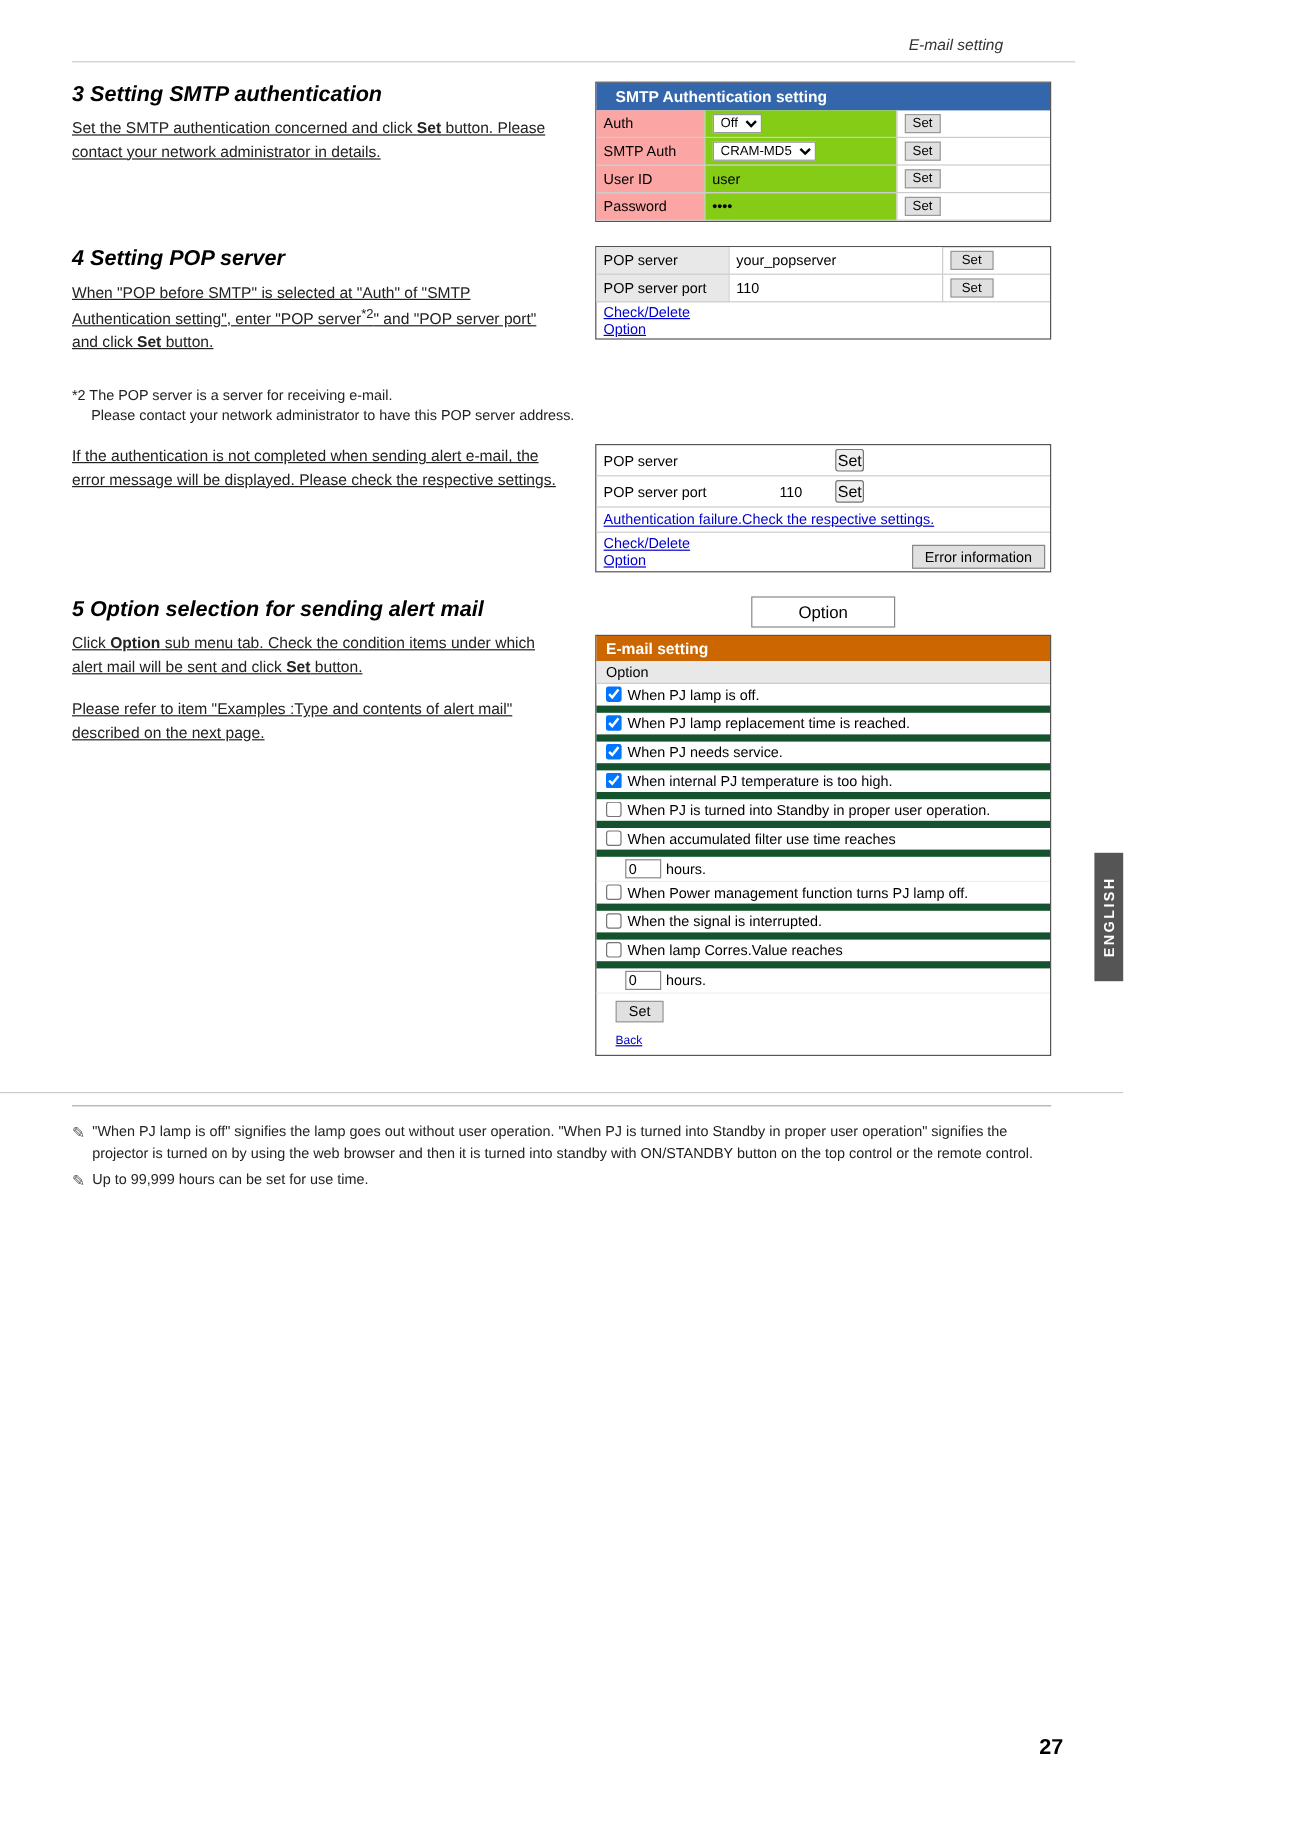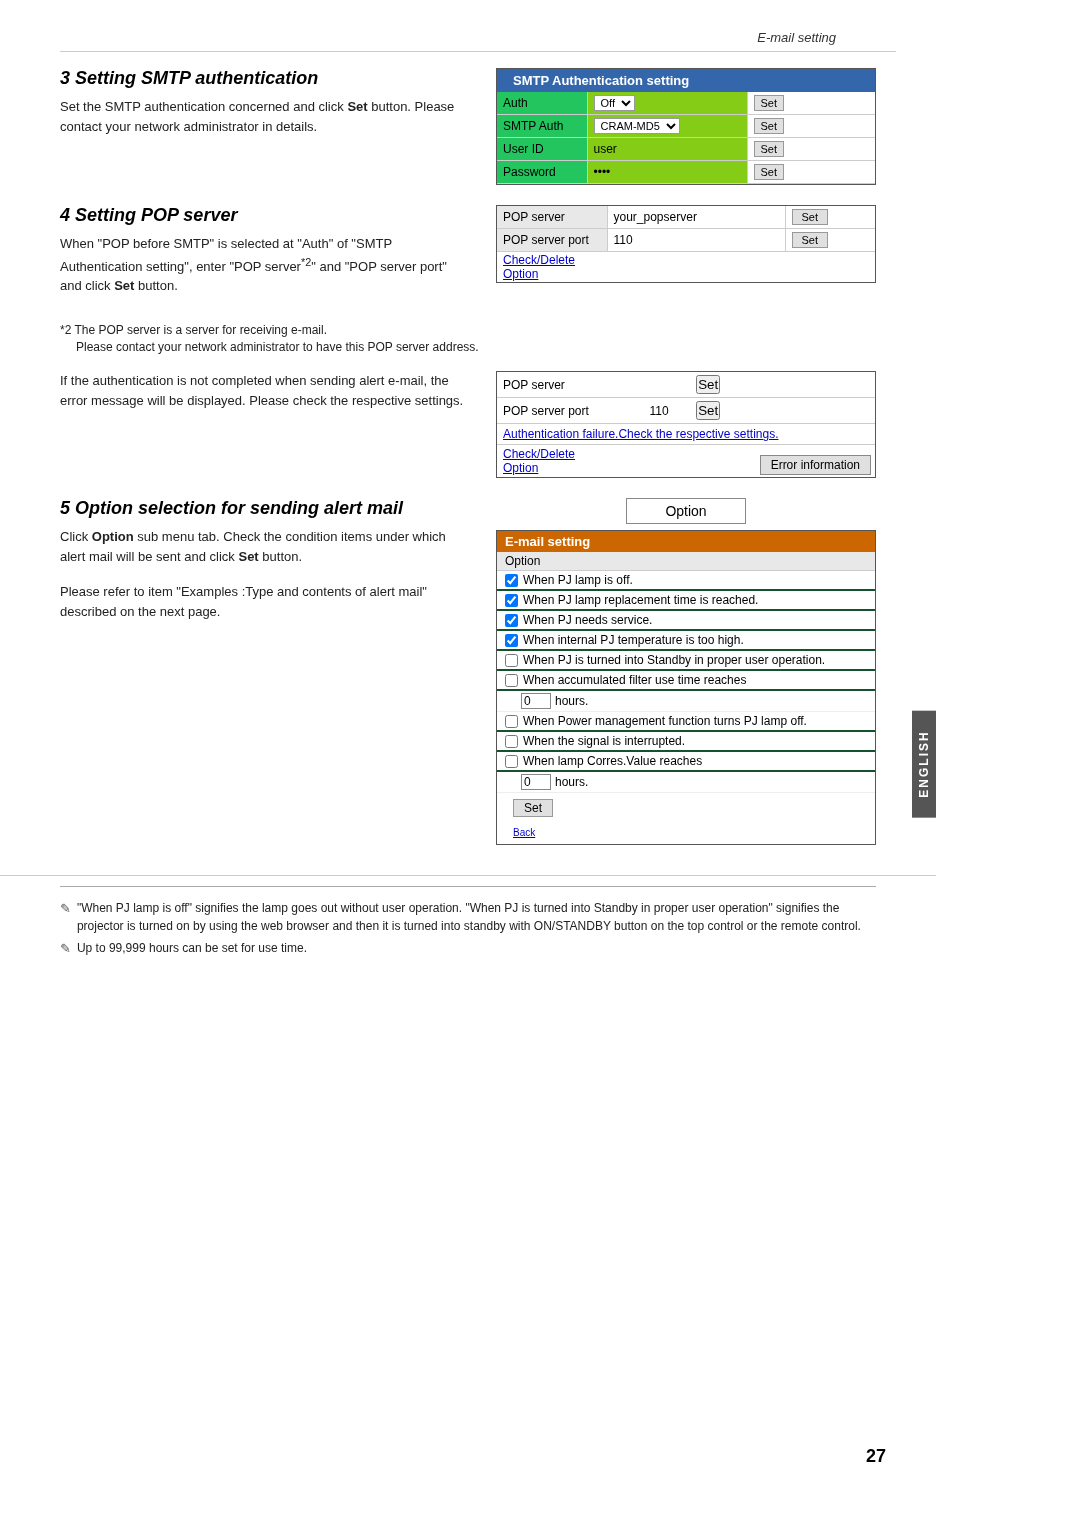--- a/index.html
+++ b/index.html
@@ -48,20 +48,21 @@
       font-style: italic;
       font-weight: bold;
       margin-bottom: 8px;
       color: #000;
     }
 
     .section-body {
       font-size: 13px;
       line-height: 1.5;
       color: #222;
+      text-decoration: underline;
     }
 
     .section-body strong {
       font-weight: bold;
     }
 
     
     .smtp-table {
       border: 1px solid #555;
       width: 100%;
@@ -81,21 +82,21 @@
       border-collapse: collapse;
     }
 
     .smtp-table td {
       padding: 3px 6px;
       border-bottom: 1px solid #ccc;
       font-size: 12px;
     }
 
     .smtp-table .field-label {
-      background: #22c55e;
+      background: #fca5a5;
       width: 90px;
       border-right: 1px solid #ccc;
       color: #000;
     }
 
     .smtp-table .field-value {
       width: 160px;
       background: #84cc16;
       border-right: 1px solid #ccc;
     }
@@ -218,24 +219,24 @@
     .option-panel-subheader {
       background: #e8e8e8;
       font-size: 12px;
       padding: 2px 8px;
       border-bottom: 1px solid #ccc;
       font-weight: normal;
     }
 
     .option-item {
       display: flex;
-      align-items: center;
+      align-items: flex-start;
       padding: 2px 8px;
       font-size: 12px;
-      border-bottom: 2px solid #14532d;
+      border-bottom: 6px solid #14532d;
     }
 
     .option-item input[type="checkbox"] {
       margin-right: 5px;
       cursor: pointer;
     }
 
     .option-hours-row {
       display: flex;
       align-items: center;

